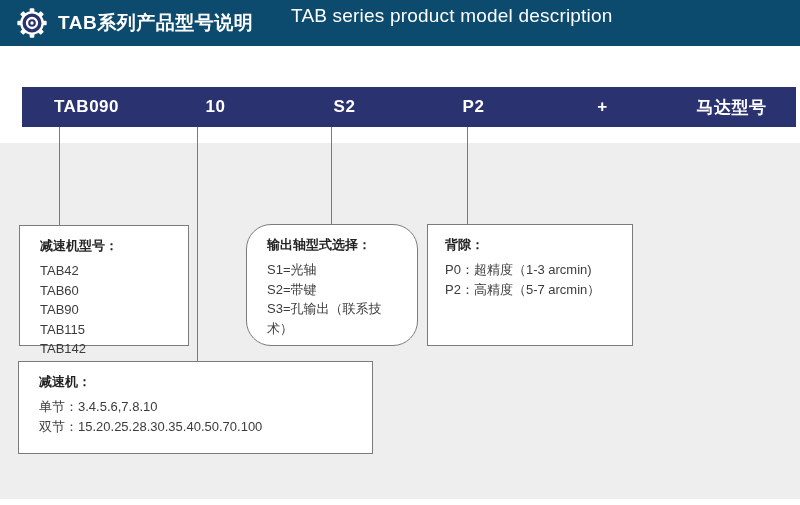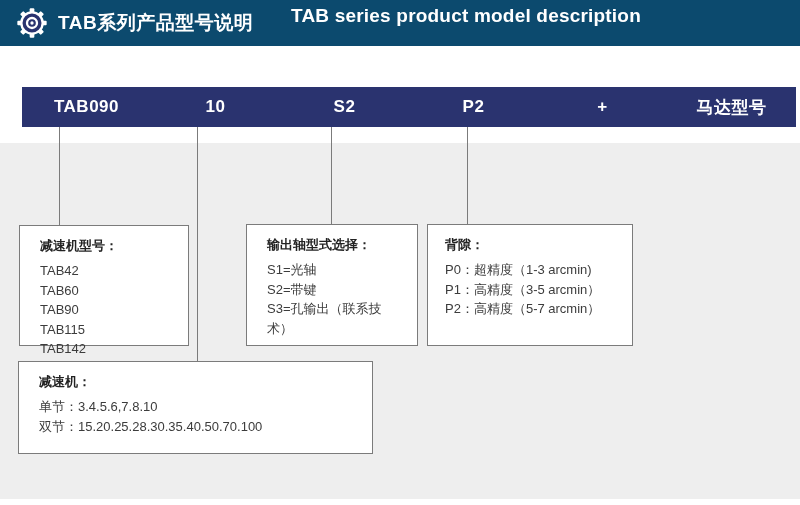--- a/index.html
+++ b/index.html
@@ -21,21 +21,21 @@
   }
   .gear-wrap { position: absolute; left: 16px; top: 7px; width: 32px; height: 32px; }
   .title-zh {
     position: absolute; left: 58px; top: 0; height: 46px;
     display: flex; align-items: center;
     font-size: 19px; font-weight: bold; letter-spacing: 0.5px;
   }
   .title-en {
     position: absolute; left: 291px; top: 0; height: 31px;
     display: flex; align-items: center;
-    font-size: 19px; font-weight: bold; letter-spacing: 0.2px;
+    font-size: 19px; font-weight: normal; letter-spacing: 0.2px;
   }
 
   
   .segments {
     position: absolute; left: 2px; top: 87px; width: 794px; height: 40px;
     display: flex;  padding-left: 20px;
   }
   .seg {
     flex: 1 1 0; height: 40px;
     background: #2a336f; color: #ffffff;
@@ -66,21 +66,21 @@
     font-size: 13px;
   }
   .callout .box-title {
     font-weight: bold;
     color: #222222;
     margin-bottom: 6px;
     line-height: 19px;
   }
   .callout .line { line-height: 19.5px; }
   .callout-1 { left: 19px;  top: 225px; width: 170px; height: 121px; }
-  .callout-2 { left: 246px; top: 224px; width: 172px; height: 122px; }
+  .callout-2 { left: 246px; top: 224px; width: 172px; height: 122px; border-radius: 25px; }
   .callout-3 { left: 427px; top: 224px; width: 206px; height: 122px; padding-left: 17px; }
   .callout-4 { left: 18px;  top: 361px; width: 355px; height: 93px; }
   .cols { display: flex; flex-direction: column; }
   .col-a { width: 75px; }
   .col-b { width: 90px; }
 </style>
 </head>
 <body>
 
 <div class="page">
@@ -142,21 +142,20 @@
   <div class="callout callout-2">
     <div class="box-title">输出轴型式选择：</div>
     <div class="line">S1=光轴</div>
     <div class="line">S2=带键</div>
     <div class="line">S3=孔输出（联系技术）</div>
   </div>
 
   <div class="callout callout-3">
     <div class="box-title">背隙：</div>
     <div class="line">P0：超精度（1-3 arcmin)</div>
-    <div class="line">P1：高精度（3-5 arcmin）</div>
     <div class="line">P2：高精度（5-7 arcmin）</div>
   </div>
 
   <div class="callout callout-4">
     <div class="box-title">减速机：</div>
     <div class="line">单节：3.4.5.6,7.8.10</div>
     <div class="line">双节：15.20.25.28.30.35.40.50.70.100</div>
   </div>
 
 </div>

